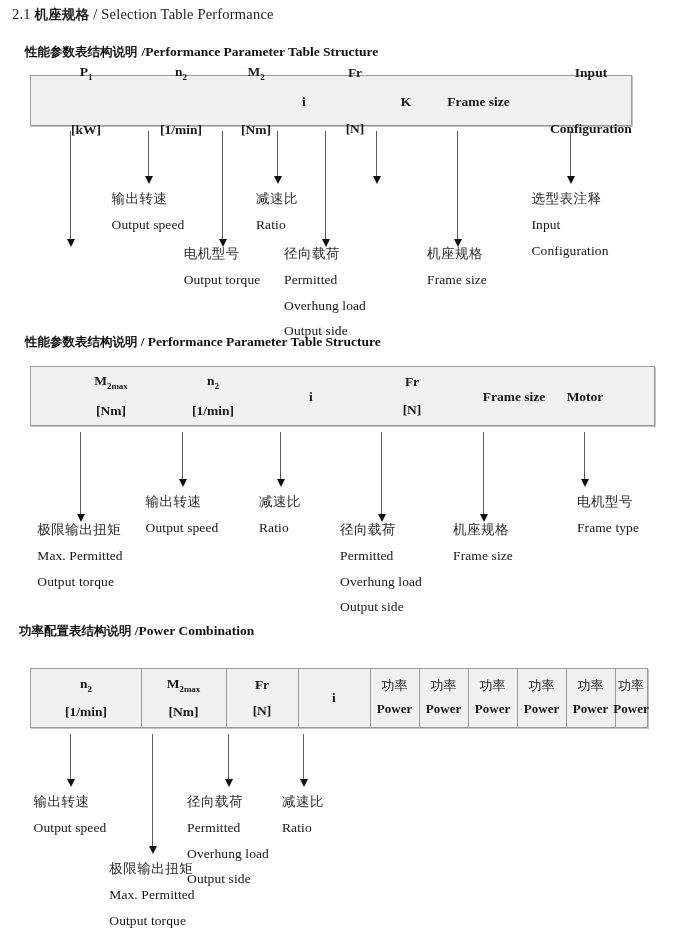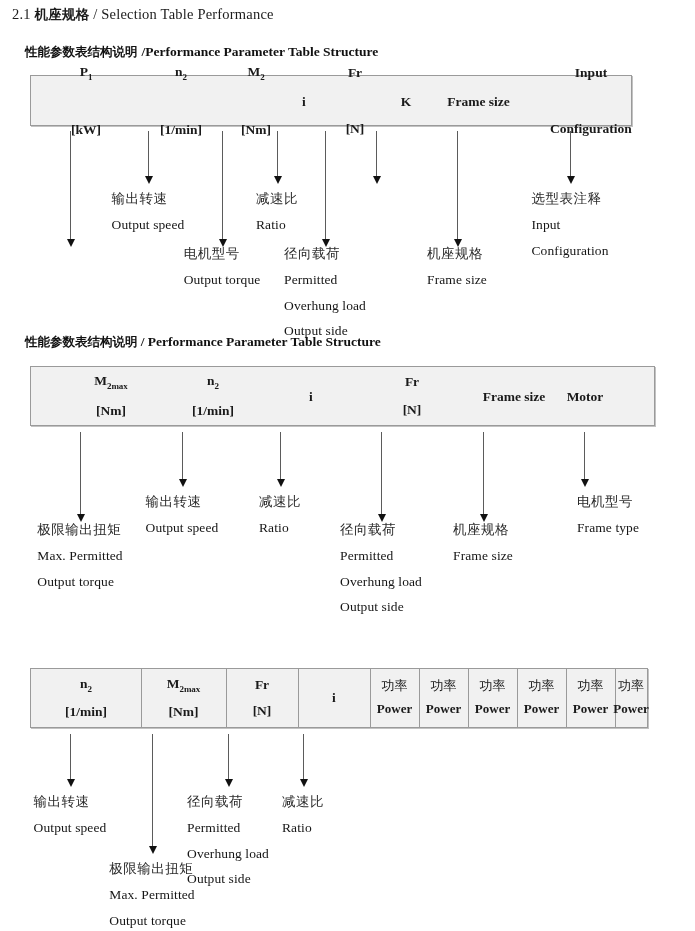--- a/index.html
+++ b/index.html
@@ -207,20 +207,23 @@
   </div>
   <div class="lbl" style="left:483px;top:521px;">
     <span class="cn">机座规格</span>
     <span class="en">Frame size</span>
   </div>
   <div class="lbl" style="left:608px;top:493px;">
     <span class="cn">电机型号</span>
     <span class="en">Frame type</span>
   </div>
 
+  <div class="sub-title" style="left:19px;top:623px;">
+    <span class="cn">功率配置表结构说明</span><span> </span><span class="en">/</span><span class="en">Power Combination</span>
+  </div>
 
   <div class="tbl" style="left:30px;top:668px;width:618px;height:60px;">
     <div class="cell" style="left:0px;top:0px;width:110px;height:58px;">
       <span class="l1"><span>n</span><span class="sub">2</span></span>
       <span class="l2" style="margin-top:6px;">[1/min]</span>
     </div>
     <div class="vdiv" style="left:110px;top:0px;height:58px;"></div>
 
     <div class="cell" style="left:110px;top:0px;width:85px;height:58px;">
       <span class="l1"><span>M</span><span class="sub">2max</span></span>

